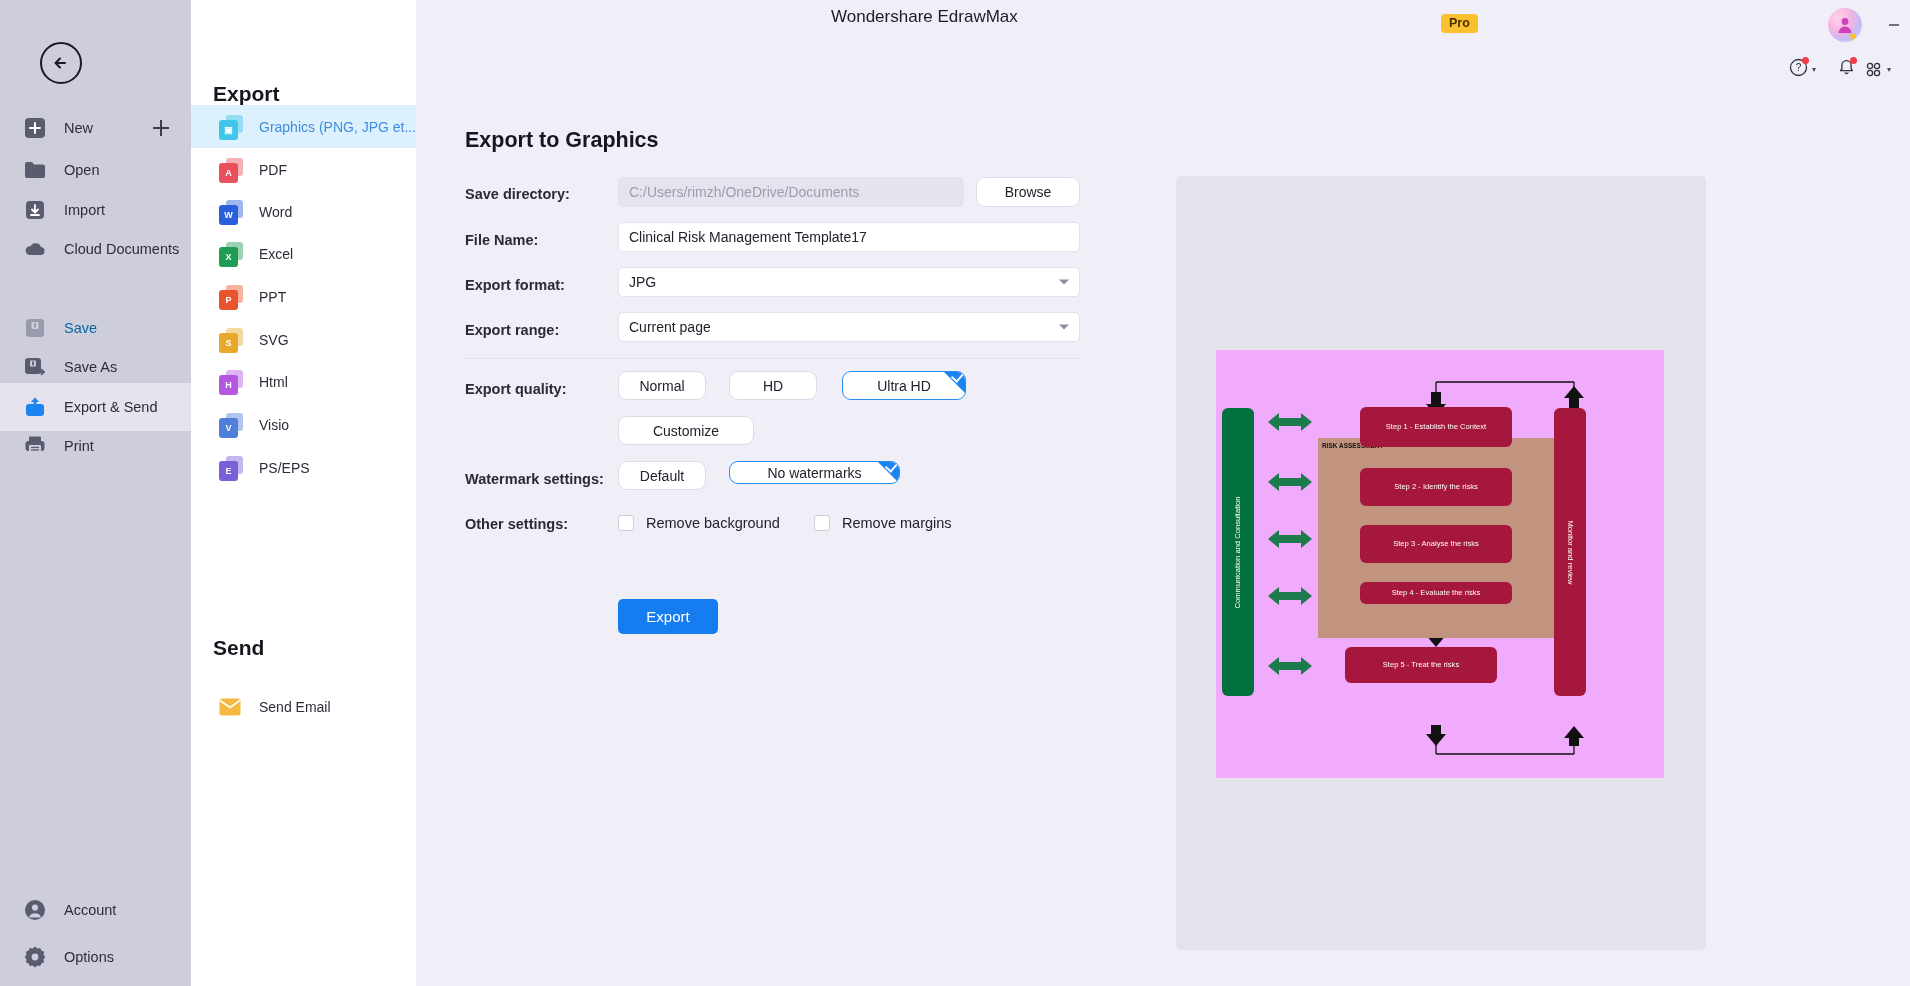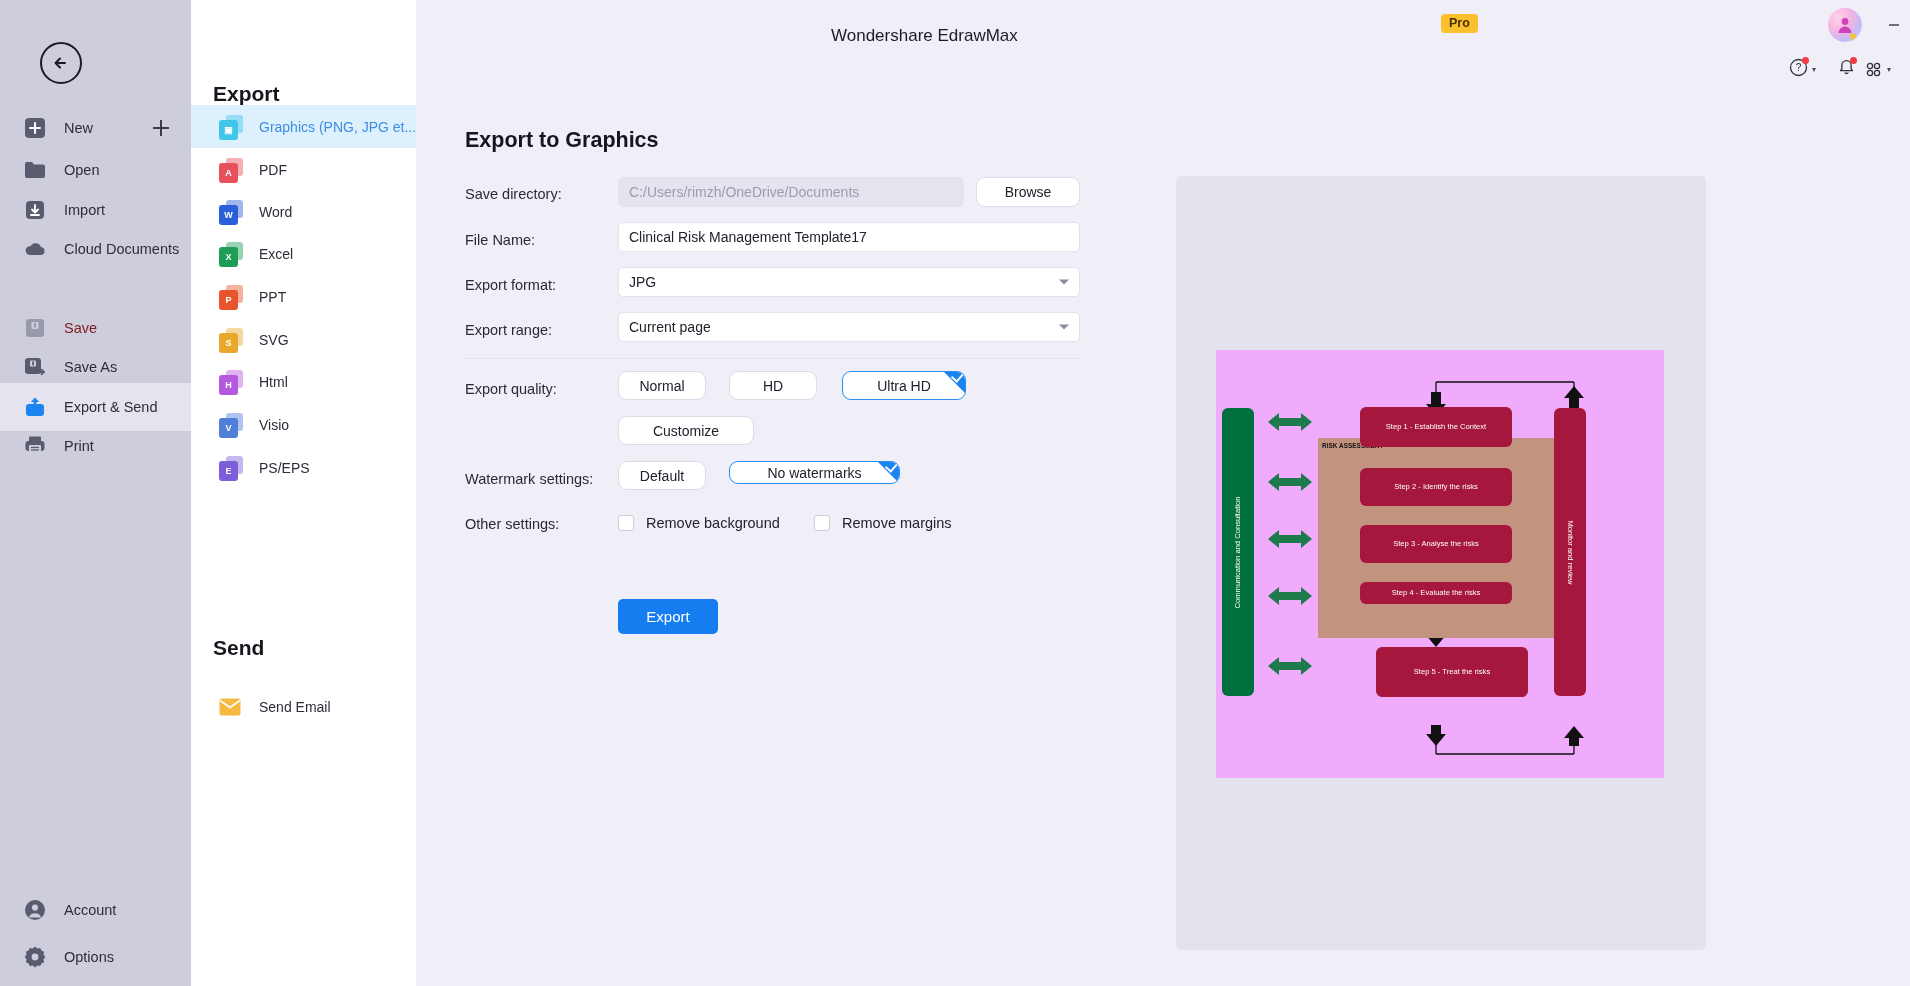--- a/index.html
+++ b/index.html
@@ -28,21 +28,21 @@
   .nav-item {
     position: absolute; left: 0; width: 191px; height: 48px;
     display: flex; align-items: center; cursor: pointer;
   }
   .nav-item .ico {
     width: 26px; height: 26px; margin-left: 22px; margin-right: 16px;
     display: flex; align-items: center; justify-content: center;
     flex: none;
   }
   .nav-item .lbl { font-size: 14.5px; color: #2c2c3a; white-space: nowrap; }
-  .nav-item.disabled .lbl { color: #7f1d1d; text-align: center; }
+  .nav-item.disabled .lbl { color: #0369a1; text-align: center; }
   .nav-item.active { background: #e4e3ee; }
   #nav-plus {
     position: absolute; right: 22px; top: 50%; transform: translateY(-50%);
     width: 16px; height: 16px; cursor: pointer;
   }
   #nav-plus::before, #nav-plus::after {
     content: ""; position: absolute; background: #3b3b4b;
   }
   #nav-plus::before { left: 0; top: 7px; width: 16px; height: 2px; }
   #nav-plus::after  { top: 0; left: 7px; height: 16px; width: 2px; }
@@ -71,21 +71,21 @@
 
   
   .ficon { position:absolute; inset:0; }
   .ficon .back { position:absolute; left: 7px; top: 1px; width: 17px; height: 18px; border-radius: 3px; opacity: .45;}
   .ficon .front { position:absolute; left: 0px; top: 6px; width: 19px; height: 20px; border-radius: 3px;
     display:flex; align-items:center; justify-content:center; color:#fff; font-size:9px; font-weight:bold; }
 
   
   #titlebar { position: absolute; left: 416px; top: 0; right: 0; height: 52px; }
   #app-title {
-    position: absolute; left: 415px; top: 26px;
+    position: absolute; left: 415px; top: 7px;
     font-size: 17px; color: #1c1c27; white-space: nowrap;
   }
   #pro-badge {
     position: absolute; left: 1025px; top: 14px;
     background: #fbc02d; color: #4a3000; font-size: 12.5px; font-weight: bold;
     padding: 2px 8px 3px; border-radius: 4px;
   }
   .wctrl {
     position: absolute; top: 10px; width: 34px; height: 30px;
     display: flex; align-items: center; justify-content: center; cursor: pointer;
@@ -113,21 +113,21 @@
   #tb-help { left: 1373px; }
   #tb-bell { left: 1421px; }
   #tb-apps { left: 1448px; }
 
   
   #form-title {
     position: absolute; left: 465px; top: 128px;
     font-size: 21.5px; font-weight: bold; color: #16161f;
   }
   .frow-label {
-    position: absolute; font-size: 14.5px; color: #2a2a36; white-space: nowrap;
+    position: absolute; font-size: 14.5px; color: #2a2a36; white-space: nowrap; font-weight: bold;
   }
   .fld {
     position: absolute; height: 30px; border-radius: 5px;
     background: #ffffff; border: 1px solid #e2e1ee;
     display: flex; align-items: center; padding: 0 10px;
     font-size: 14px; color: #22222e;
   }
   .fld.readonly { background: #e4e3ee; border-color:#e4e3ee; color: #9c9cb0; }
   .fld .caret-dn {
     position: absolute; right: 10px; top: 50%; transform: translateY(-50%);
@@ -579,18 +579,18 @@
           <path d="M0 10 L11 1 v5 h22 v-5 L44 10 L33 19 v-5 H11 v5z" fill="#1d7a4a"></path>
         </svg>
       <svg class="dblarrow" style="left:52px; top:306px" width="44" height="20" viewBox="0 0 44 20">
           <path d="M0 10 L11 1 v5 h22 v-5 L44 10 L33 19 v-5 H11 v5z" fill="#1d7a4a"></path>
         </svg>
 
       <div class="dg-box" style="left:144px; top:57px; width:152px; height:40px">Step 1 - Establish the Context</div>
       <div class="dg-box" style="left:144px; top:118px; width:152px; height:38px">Step 2 - Identify  the risks</div>
       <div class="dg-box" style="left:144px; top:175px; width:152px; height:38px">Step 3 - Analyse the risks</div>
       <div class="dg-box" style="left:144px; top:232px; width:152px; height:22px">Step 4 - Evaluate the risks</div>
-      <div class="dg-box" style="left:160px; top:297px; width:152px; height:50px">Step 5 - Treat the risks</div>
+      <div class="dg-box" style="left:129px; top:297px; width:152px; height:36px">Step 5 - Treat the risks</div>
 
     </div>
   </div>
 
 </div>
 
 </body></html>

